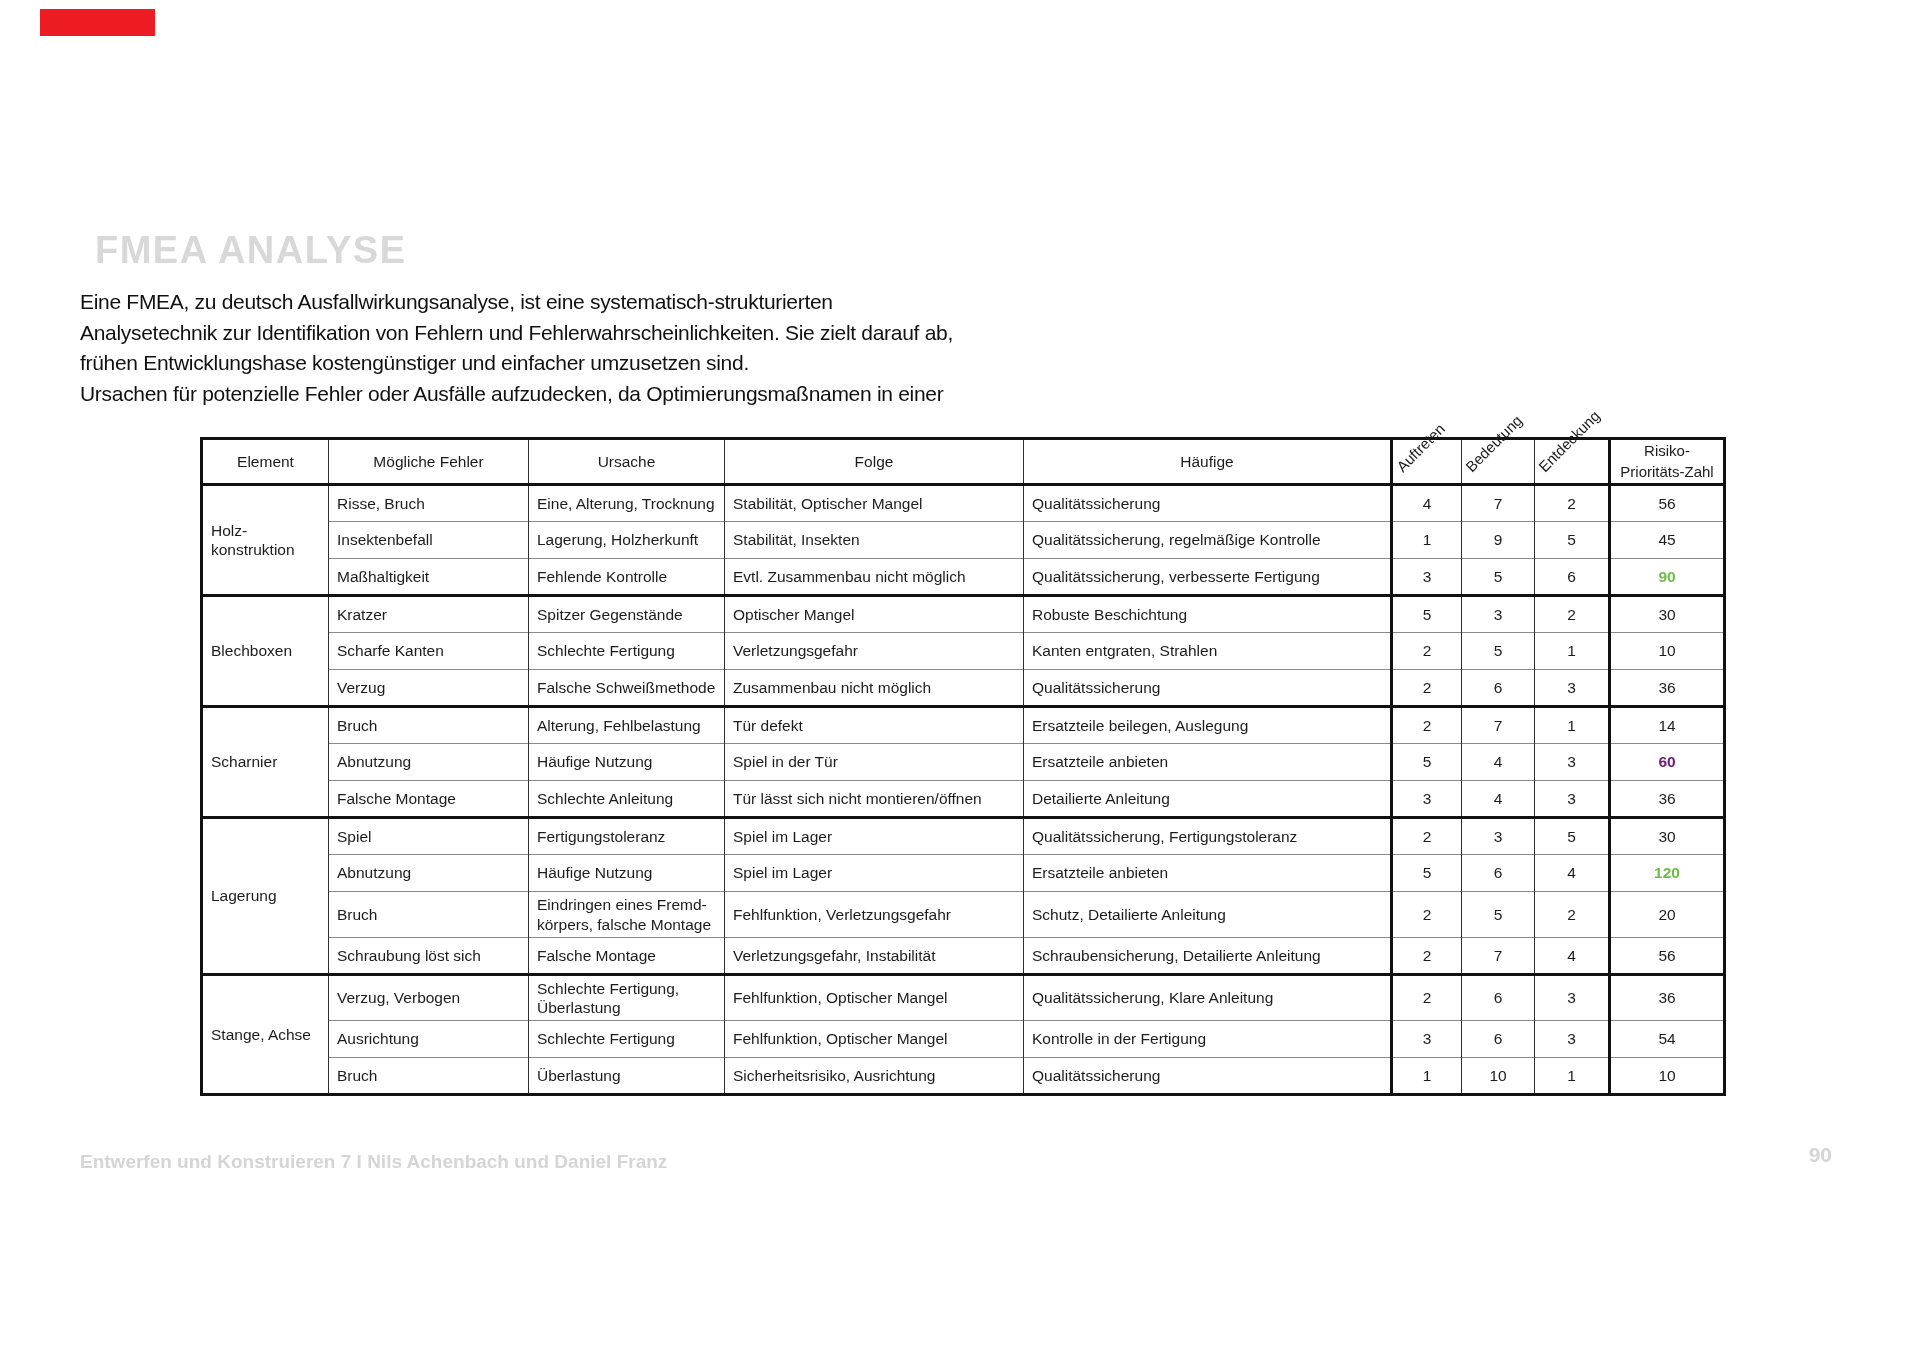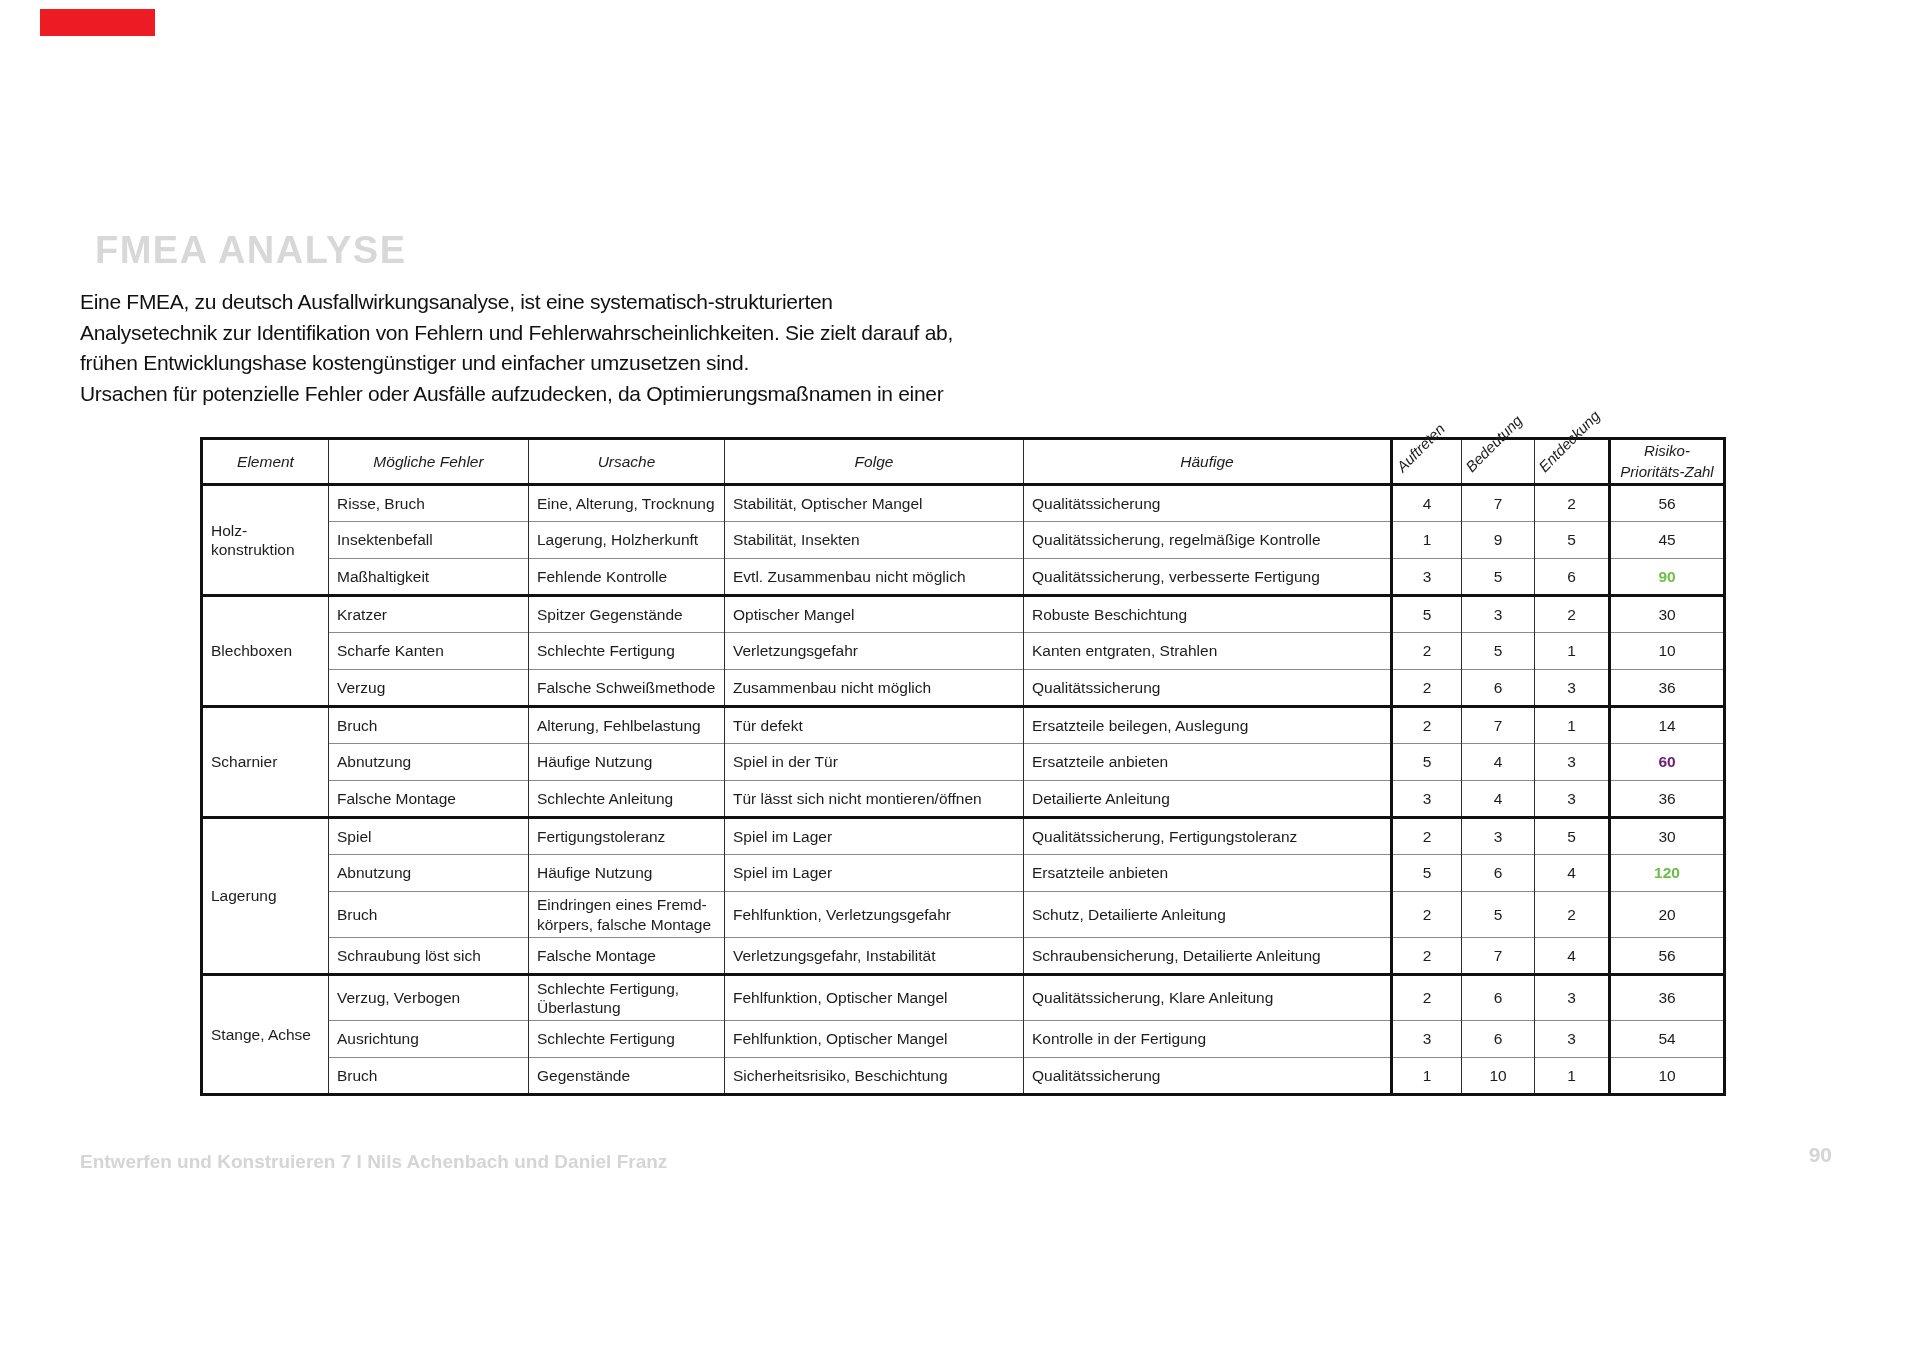--- a/index.html
+++ b/index.html
@@ -17,21 +17,21 @@
     position:absolute;left:80px;top:287px;
     font-size:21px;line-height:30.7px;color:#111;letter-spacing:-0.3px;
   }
   .fmea{
     position:absolute;left:200px;top:437px;width:1523px;
     border-collapse:collapse;table-layout:fixed;background:#fff;
     font-size:15.5px;color:#1c1c1c;
     border:3px solid #111;
   }
   .fmea th,.fmea td{font-weight:400;vertical-align:middle;}
-  .fmea thead tr{height:46px;font-style:italic;}
+  .fmea thead tr{height:46px;}
   .fmea tbody tr{height:37px;}
   .fmea tbody tr.tall{height:46px;}
   .fmea th{
     text-align:center;border-left:1px solid #2e2e2e;border-bottom:3px solid #111;
     position:relative;overflow:visible;
   }
   .fmea th.rpzh{font-size:15px;line-height:1.35;}
   .rot-label{
     position:absolute;left:12px;bottom:8px;
     transform:rotate(-45deg);transform-origin:0 100%;
@@ -256,22 +256,22 @@
           <td>Schlechte Fertigung</td>
           <td>Fehlfunktion, Optischer Mangel</td>
           <td>Kontrolle in der Fertigung</td>
           <td class="num thickL">3</td>
           <td class="num">6</td>
           <td class="num">3</td>
           <td class="num thickL">54</td>
         </tr>
         <tr>
           <td>Bruch</td>
-          <td>Gegenstände</td>
-          <td>Sicherheitsrisiko, Beschichtung</td>
+          <td>Überlastung</td>
+          <td>Sicherheitsrisiko, Ausrichtung</td>
           <td>Qualitätssicherung</td>
           <td class="num thickL">1</td>
           <td class="num">10</td>
           <td class="num">1</td>
           <td class="num thickL">10</td>
         </tr>
       </tbody>
   </table>
 
   <div class="footer-left">Entwerfen und Konstruieren 7 I Nils Achenbach und Daniel Franz</div>

